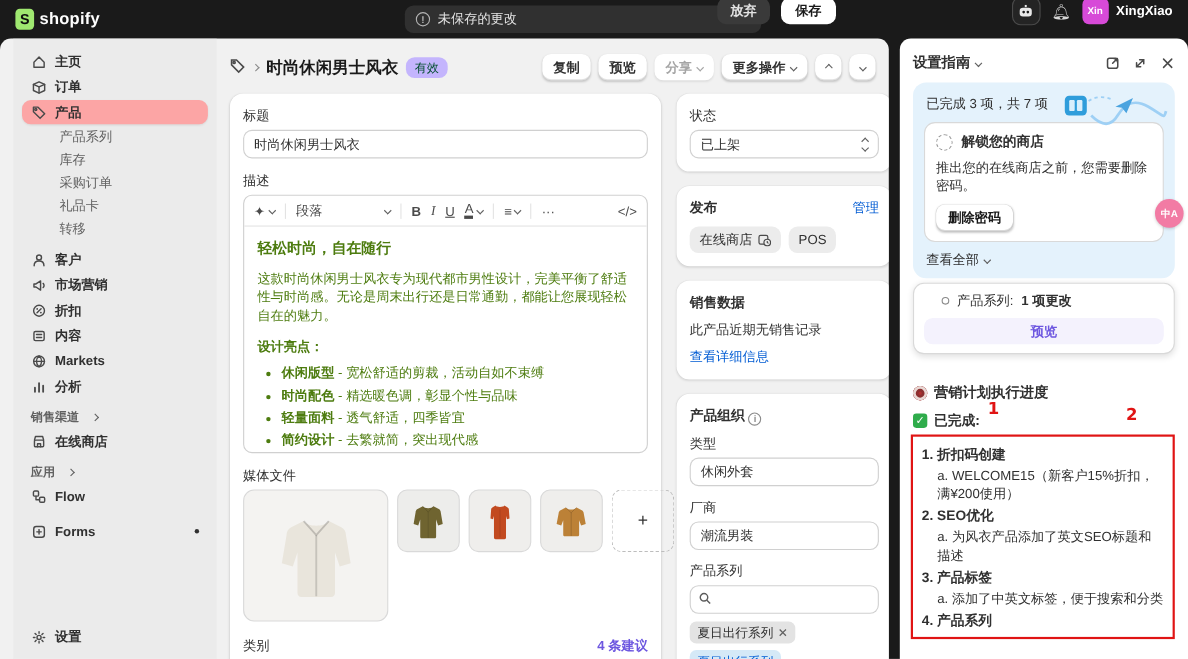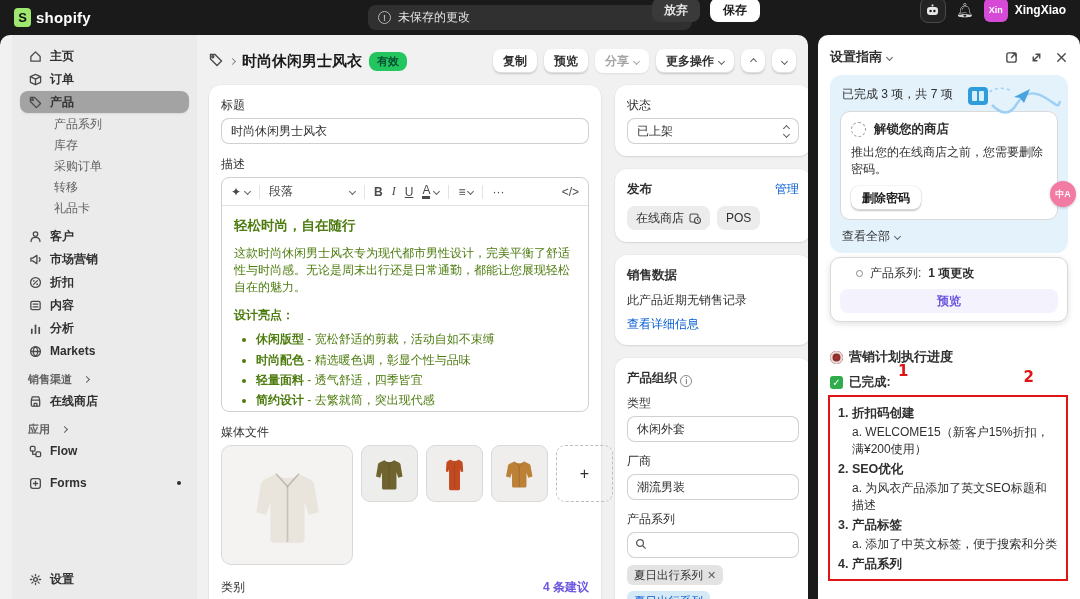--- a/index.html
+++ b/index.html
@@ -24,39 +24,39 @@
   .avatar { width:24px; height:24px; border-radius:6px; background:#d74ad8; color:#fff; font-size:9px; font-weight:bold; display:flex; align-items:center; justify-content:center; }
   .username { color:#fff; font-size:12px; font-weight:600; }
 
   
   .workspace { position:absolute; top:35px; left:0; right:0; bottom:0; display:flex; }
   .left-sheet { width:808px; height:564px; border-radius:10px 10px 0 0; overflow:hidden; display:flex; background:#f1f1f1;padding-left:12px; }
 
   
   .sidebar { width:185px; background:#ebebeb; padding:10px 8px 8px 8px; position:relative; flex:none; }
   .nav-item { display:flex; align-items:center; gap:8px; height:22px; padding:0 8px; border-radius:8px; font-weight:600; color:#303030; font-size:12px; margin-bottom:1px; }
-  .nav-item.active { background:#a3a3a3; box-shadow:0 1px 2px rgba(0,0,0,.08); }
+  .nav-item.active { background:#fca5a5; box-shadow:0 1px 2px rgba(0,0,0,.08); }
   .nav-sub { padding-left:34px; height:21px; display:flex; align-items:center; color:#616161; font-weight:500; font-size:12px; border-radius:8px; }
   .nav-sec { display:flex; align-items:center; gap:12px; color:#616161; font-size:11px; font-weight:600; margin:10px 0 3px 8px; }
   .nav-dot { margin-left:auto; width:4px; height:4px; border-radius:50%; background:#303030; }
   .nav-settings { position:absolute; bottom:8px; left:8px; right:8px; }
   .ic { width:14px; height:14px; flex:none; display:inline-flex; align-items:center; justify-content:center; }
   .ic svg { width:13px; height:13px; stroke:#4a4a4a; fill:none; stroke-width:1.4; stroke-linecap:round; stroke-linejoin:round; }
   .ic .filled { fill:#4a4a4a; stroke:none; }
   .cv { width:6px; height:6px; border-right:1.5px solid #616161; border-bottom:1.5px solid #616161; transform:rotate(45deg); display:inline-block; }
   .cv.up { transform:rotate(-135deg); }
   .cv.right { transform:rotate(-45deg); }
   .cv.sm { width:5px; height:5px; }
 
   
   .main { flex:1; padding:10px 12px 0 12px; overflow:hidden; position:relative; }
   .main-header { display:flex; align-items:center; gap:7px; height:32px; margin-bottom:8px; }
   .crumb-ic svg { width:14px; height:14px; stroke:#4a4a4a; fill:none; stroke-width:1.4; }
   .page-title { font-size:15px; font-weight:700; color:#1a1a1a; }
-  .badge { background:#22c55e; color:#054f31; font-size:11px; font-weight:700; padding:2px 8px; border-radius:8px; }
+  .badge { background:#c4b5fd; color:#054f31; font-size:11px; font-weight:400; padding:2px 8px; border-radius:8px; }
   .mh-actions { margin-left:auto; display:flex; align-items:center; gap:7px; }
   .pill { background:#fff; border:none; box-shadow:0 1px 2px rgba(0,0,0,.18), inset 0 -1px 0 rgba(0,0,0,.12); border-radius:8px; height:24px; padding:0 10px; font-size:12px; font-weight:600; color:#303030; display:flex; align-items:center; gap:5px; }
   .pill.disabled { color:#a5a5a5; box-shadow:0 1px 2px rgba(0,0,0,.08); }
   .pill.square { width:24px; padding:0; justify-content:center; }
   .cols { display:flex; gap:14px; }
   .col-l { width:392px; flex:none; }
   .col-r { width:196px; flex:none; }
   .card { background:#fff; border-radius:12px; box-shadow:0 1px 2px rgba(0,0,0,.1), 0 0 0 .5px rgba(0,0,0,.04); padding:12px; }
   .fld-label { font-size:12px; color:#303030; margin-bottom:4px; display:block; }
   .txt-input { width:100%; height:26px; border:1px solid #8a8a8a66; border-radius:8px; padding:0 9px; font-size:12px; color:#303030; background:#fff; font-family:inherit; }
@@ -190,22 +190,22 @@
               <svg viewBox="0 0 14 14">
                 <path d="M1.5 6 V1.5 H6 L12.5 8 L8 12.5 Z"></path>
                 <circle cx="3.8" cy="3.8" r="1"></circle>
               </svg>
             </span>
           <span>产品</span>
         </div>
         <div class="nav-sub">产品系列</div>
         <div class="nav-sub">库存</div>
         <div class="nav-sub">采购订单</div>
+        <div class="nav-sub">礼品卡</div>
         <div class="nav-sub">转移</div>
-        <div class="nav-sub">礼品卡</div>
 
         <div class="nav-item" style="margin-top:6px">
           <span class="ic">
               <svg viewBox="0 0 14 14">
                 <circle cx="7" cy="4.4" r="2.4"></circle>
                 <path d="M2.2 12.5 c0-3 2-4.6 4.8-4.6 s4.8 1.6 4.8 4.6"></path>
               </svg>
             </span>
           <span>客户</span>
         </div>
@@ -234,37 +234,37 @@
               <svg viewBox="0 0 14 14">
                 <rect x="2" y="2.5" width="10" height="9" rx="1.5"></rect>
                 <path d="M4.5 5.5 H9.5"></path>
                 <path d="M4.5 8.5 H9.5"></path>
               </svg>
             </span>
           <span>内容</span>
         </div>
         <div class="nav-item">
           <span class="ic">
+              <svg viewBox="0 0 14 14">
+                <circle cx="7" cy="7" r="5.3"></circle>
+                <path d="M1.7 7 H12.3"></path>
+                <path d="M7 1.7 c-3.4 2.8 -3.4 7.8 0 10.6 c3.4-2.8 3.4-7.8 0-10.6"></path>
+              </svg>
+            </span>
+          <span>Markets</span>
+        </div>
+        <div class="nav-item">
+          <span class="ic">
               <svg viewBox="0 0 14 14" style="stroke-width:1.8">
                 <path d="M3 12 V8"></path>
                 <path d="M7 12 V3.5"></path>
                 <path d="M11 12 V6"></path>
               </svg>
             </span>
           <span>分析</span>
-        </div>
-        <div class="nav-item">
-          <span class="ic">
-              <svg viewBox="0 0 14 14">
-                <circle cx="7" cy="7" r="5.3"></circle>
-                <path d="M1.7 7 H12.3"></path>
-                <path d="M7 1.7 c-3.4 2.8 -3.4 7.8 0 10.6 c3.4-2.8 3.4-7.8 0-10.6"></path>
-              </svg>
-            </span>
-          <span>Markets</span>
         </div>
 
         <div class="nav-sec">
           <span>销售渠道</span>
             <span class="cv sm right"></span>
         </div>
         <div class="nav-item">
           <span class="ic">
               <svg viewBox="0 0 14 14">
                 <path d="M2.5 5.5 L3.5 2 H10.5 L11.5 5.5"></path>

